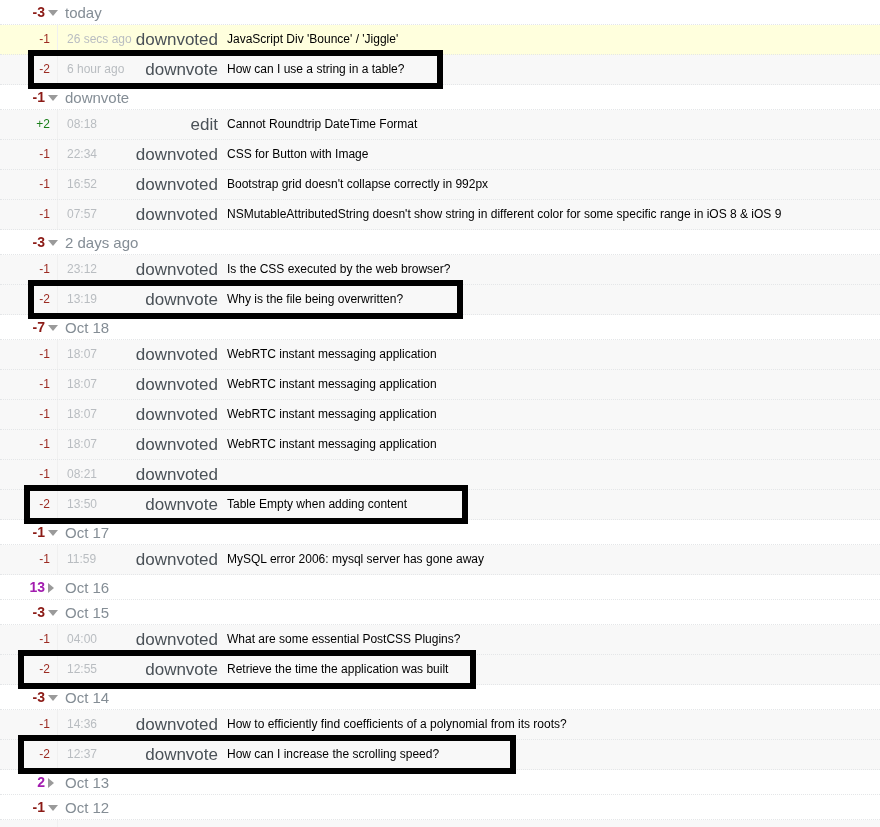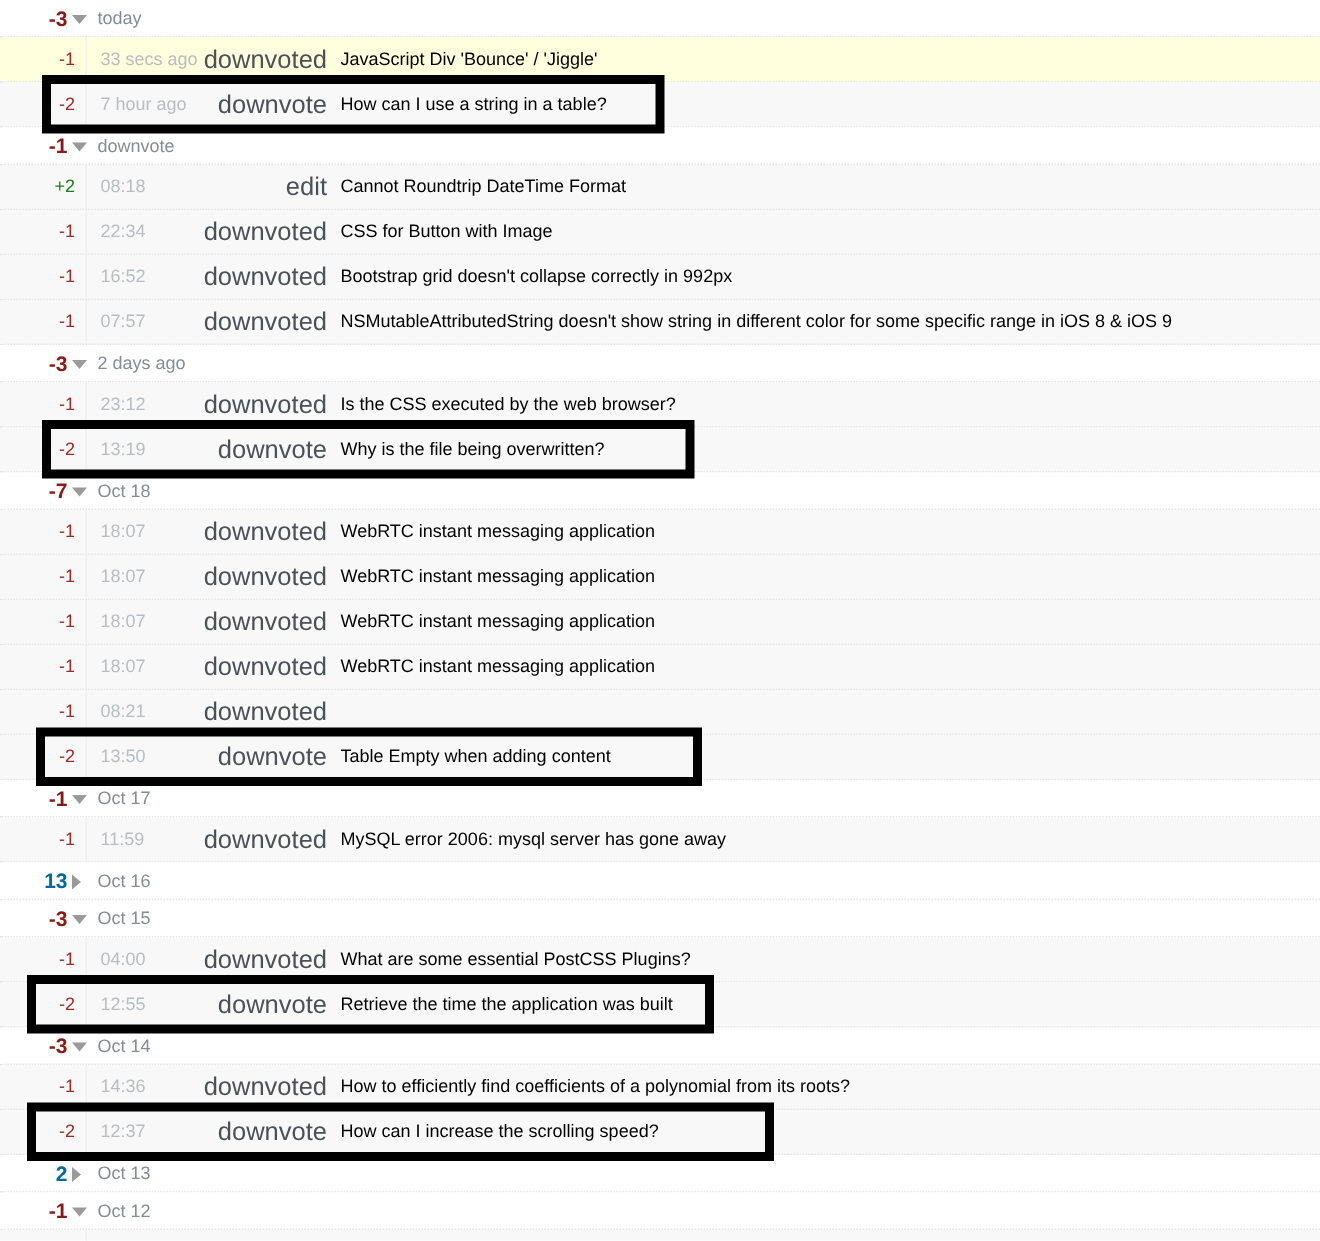--- a/index.html
+++ b/index.html
@@ -35,21 +35,21 @@
     position: absolute;
     left: 0;
     width: 45px;
     top: 4px;
     text-align: right;
     font-weight: bold;
     font-size: 14px;
     line-height: 16px;
   }
   .gh-score.neg { color: #8b1a15; }
-  .gh-score.pos { color: #0369a1; }
+  .gh-score.pos { color: #a21caf; }
 
   .gh-tri {
     position: absolute;
     left: 48px;
     top: 8px;
     width: 10px;
     height: 10px;
   }
   .gh-tri .tri-down {
     display: block;
@@ -66,21 +66,21 @@
     border-bottom: 5px solid transparent;
     border-left: 6px solid #9a9a9a;
     margin-top: 0px;
   }
 
   .gh-label {
     position: absolute;
     left: 65px;
     top: 5px;
     color: #848d95;
-    font-size: 12px;
+    font-size: 15px;
     line-height: 15px;
   }
 
   
   .act-row {
     position: relative;
     height: 30px;
     background: #f8f8f8;
     border-bottom: 1px dotted #e4e6e8;
     box-sizing: border-box;
@@ -158,28 +158,28 @@
     <div class="group-header">
       <span class="gh-score neg">-3</span>
       <span class="gh-tri">
         <span class="tri-down"></span>
       </span>
       <span class="gh-label">today</span>
     </div>
     <div class="act-row highlight">
       <span class="vdiv"></span>
       <span class="act-score neg">-1</span>
-      <span class="act-time">33 secs ago</span>
+      <span class="act-time">26 secs ago</span>
       <span class="act-action">downvoted</span>
       <a class="act-title" href="#">JavaScript Div 'Bounce' / 'Jiggle'</a>
     </div>
     <div class="act-row">
       <span class="vdiv"></span>
       <span class="act-score neg">-2</span>
-      <span class="act-time">7 hour ago</span>
+      <span class="act-time">6 hour ago</span>
       <span class="act-action">downvote</span>
       <a class="act-title" href="#">How can I use a string in a table?</a>
     </div>
     <div class="group-header">
       <span class="gh-score neg">-1</span>
       <span class="gh-tri">
         <span class="tri-down"></span>
       </span>
       <span class="gh-label">downvote</span>
     </div>

